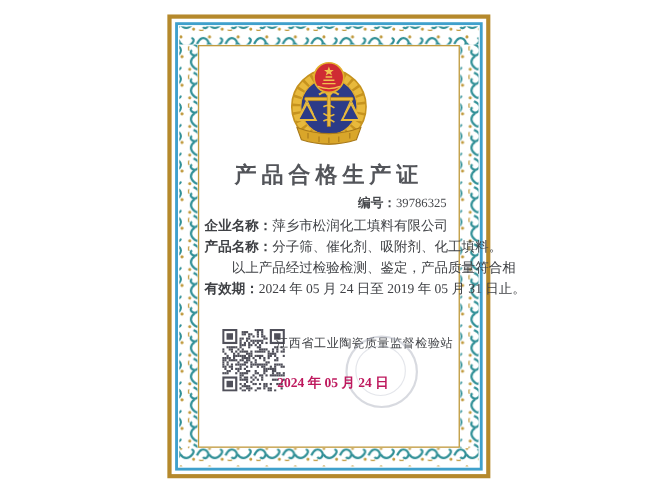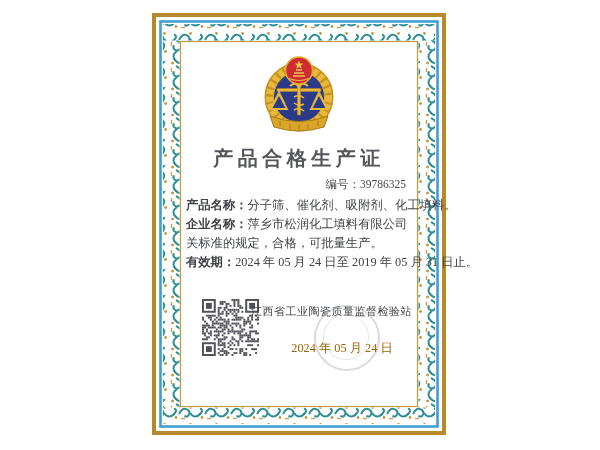--- a/index.html
+++ b/index.html
@@ -8,40 +8,40 @@
 
   .cert{position:absolute;left:152px;top:13px;width:294px;height:422px;}
   .frame{position:absolute;left:0;top:0;width:294px;height:422px;}
 
   .emblem{position:absolute;left:110px;top:40px;width:74px;height:80px;}
 
   .title{position:absolute;left:0;top:132px;width:100%;text-align:center;
          font-size:20px;font-weight:600;letter-spacing:4.5px;color:#53555a;}
 
   .number{position:absolute;top:164px;right:40px;font-size:11.5px;color:#46484c;}
-  .number b{font-weight:400;}
+  .number b{font-weight:700;}
 
   .body{position:absolute;left:34px;top:183px;width:232px;font-size:12.3px;
         line-height:19px;color:#3f4145;}
   .line{white-space:nowrap;}
   .line .lab{font-weight:700;}
   .indent{text-indent:2em;}
 
   .qr{position:absolute;left:50px;top:286px;width:57px;height:57px;}
 
   .issuer{position:absolute;top:291px;right:34px;font-size:11px;
           letter-spacing:0.5px;color:#3f4145;}
 
   .seal{position:absolute;left:162px;top:292px;width:62px;height:62px;
         border-radius:50%;border:2px solid rgba(168,173,186,0.45);}
   .seal-inner{position:absolute;left:7px;top:7px;width:44px;height:44px;
         border-radius:50%;border:1px solid rgba(176,181,194,0.35);}
 
-  .date{position:absolute;left:100px;top:327px;width:180px;text-align:center;
-        font-size:12.3px;color:#a16207;}
+  .date{position:absolute;left:100px;top:327px;width:180px;text-align:left;
+        font-size:12.3px;color:#be185d;font-weight:bold;}
 </style>
 </head>
 <body>
 
 <div class="cert">
 
   <svg class="frame" viewBox="0 0 294 422" xmlns="http://www.w3.org/2000/svg">
     <defs>
       <pattern id="scrollH" width="26" height="17" patternUnits="userSpaceOnUse">
         <path d="M1,10 Q5,2 10,6 Q13,9 10,12 Q8,13.5 6.5,11.5" stroke="#2f8f96" stroke-width="2" fill="none"></path>
@@ -96,26 +96,26 @@
   </svg>
 
   <div class="title">产品合格生产证</div>
 
   <div class="number">
     <b>编号：</b><span>39786325</span>
   </div>
 
   <div class="body">
     <div class="line">
+      <span class="lab">企业名称：</span><span>萍乡市松润化工填料有限公司</span>
+    </div>
+    <div class="line">
       <span class="lab">产品名称：</span><span>分子筛、催化剂、吸附剂、化工填料。</span>
     </div>
-    <div class="line">
-      <span class="lab">企业名称：</span><span>萍乡市松润化工填料有限公司</span>
-    </div>
-    <div class="line">关标准的规定，合格，可批量生产。</div>
+    <div class="line indent">以上产品经过检验检测、鉴定，产品质量符合相</div>
     <div class="line">
       <span class="lab">有效期：</span><span>2024 年 05 月 24 日至 2019 年 05 月 31 日止。</span>
     </div>
   </div>
 
   <svg class="qr" id="qr" viewBox="0 0 29 29" xmlns="http://www.w3.org/2000/svg">
       <rect x="15" y="0" width="1" height="1" fill="#50505a"></rect>
       <rect x="16" y="0" width="1" height="1" fill="#50505a"></rect>
       <rect x="17" y="0" width="1" height="1" fill="#50505a"></rect>
       <rect x="18" y="0" width="1" height="1" fill="#50505a"></rect>

